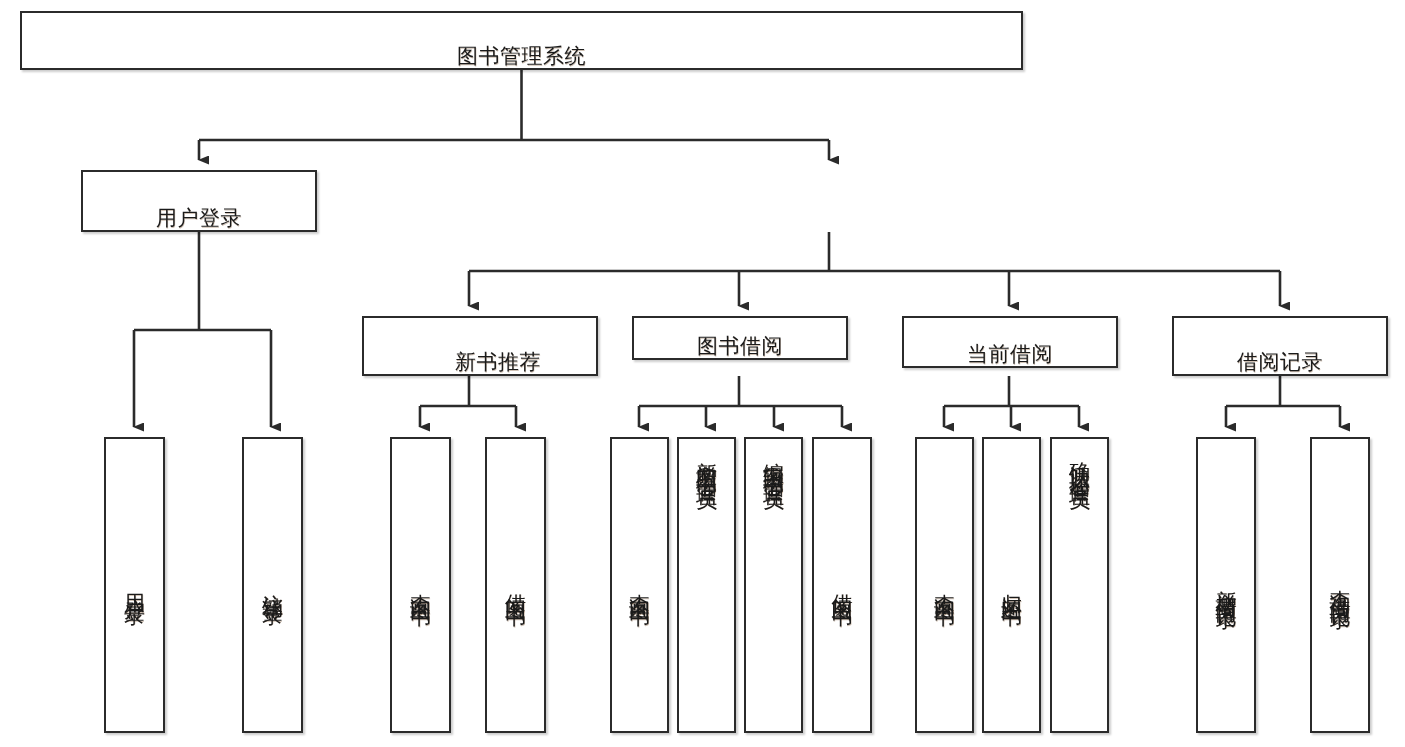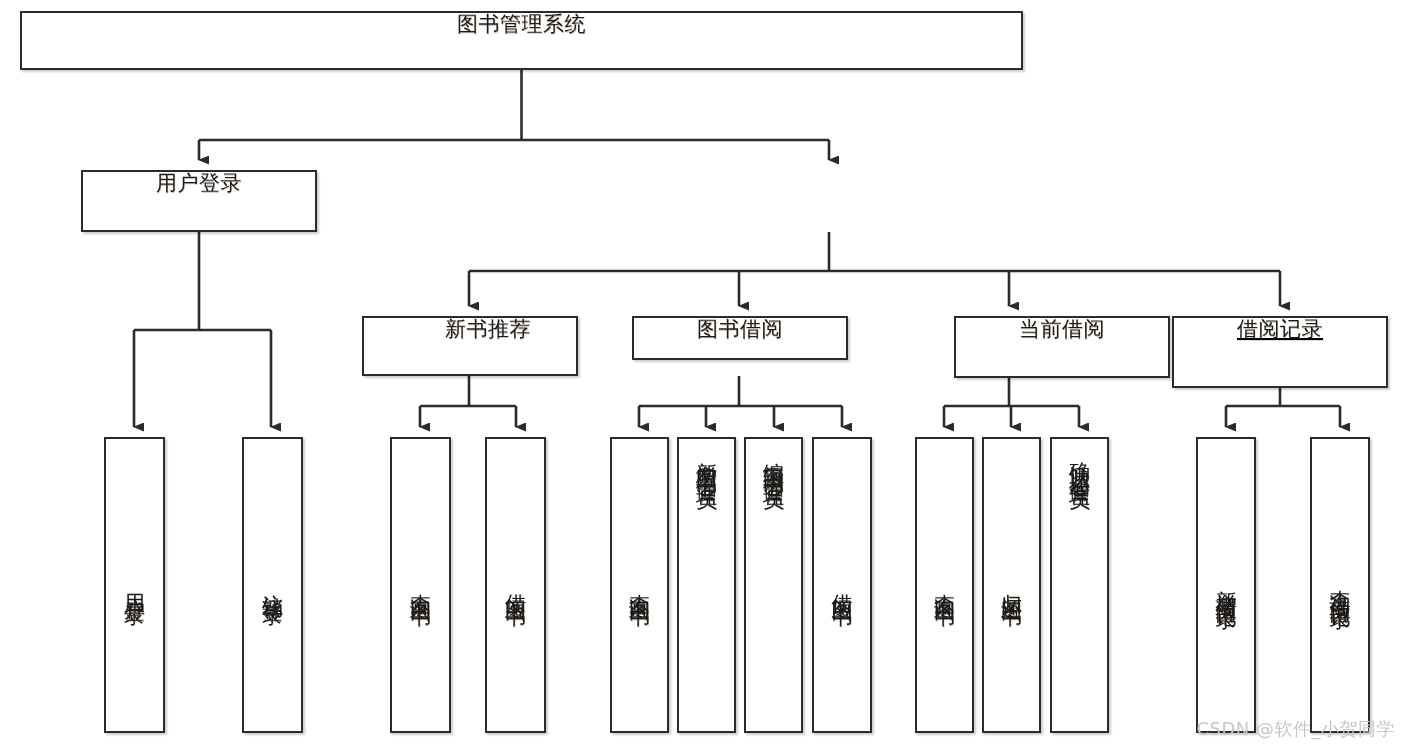--- a/index.html
+++ b/index.html
@@ -25,21 +25,21 @@
     top: 0;
     width: 1405px;
     height: 747px;
   }
   .node-box {
     position: absolute;
     box-sizing: border-box;
     background: #ffffff;
     border: 2px solid #2b2b2b;
     display: flex;
-    align-items: flex-start;
+    align-items: flex-end;
     justify-content: center;
     box-shadow: 2px 2px 2px rgba(0,0,0,0.20);
     z-index: 2;
   }
   .node-label-h {
     font-size: 21px;
     color: #1a1a1a;
     line-height: 1.1;
     letter-spacing: 0.5px;
     white-space: nowrap;
@@ -134,30 +134,30 @@
   </svg>
 
   <div class="node-box" style="left:20px; top:11px; width:1003px; height:59px;">
     <span class="node-label-h">图书管理系统</span>
   </div>
 
   <div class="node-box" style="left:81px; top:170px; width:236px; height:62px;">
     <span class="node-label-h">用户登录</span>
   </div>
 
-  <div class="node-box" style="left:362px; top:316px; width:216px; height:60px;padding-left:36px;">
+  <div class="node-box" style="left:362px; top:316px; width:236px; height:60px;padding-left:36px;">
     <span class="node-label-h">新书推荐</span>
   </div>
   <div class="node-box" style="left:632px; top:316px; width:216px; height:44px;">
     <span class="node-label-h">图书借阅</span>
   </div>
-  <div class="node-box" style="left:954px; top:316px; width:216px; height:62px;">
+  <div class="node-box" style="left:902px; top:316px; width:216px; height:52px;">
     <span class="node-label-h">当前借阅</span>
   </div>
-  <div class="node-box" style="left:1172px; top:316px; width:216px; height:72px;text-decoration:underline;">
+  <div class="node-box" style="left:1172px; top:316px; width:216px; height:60px;">
     <span class="node-label-h">借阅记录</span>
   </div>
 
   <div class="node-box leaf-box centered" style="left:104px; top:437px; width:61px; height:296px;">
     <span class="node-label-v">用户登录</span>
   </div>
   <div class="node-box leaf-box centered" style="left:242px; top:437px; width:61px; height:296px;">
     <span class="node-label-v">注销登录</span>
   </div>
   <div class="node-box leaf-box centered" style="left:390px; top:437px; width:61px; height:296px;">
@@ -187,15 +187,14 @@
   <div class="node-box leaf-box" style="left:1050px; top:437px; width:59px; height:296px;">
     <span class="node-label-v">确认归还（管理员）</span>
   </div>
   <div class="node-box leaf-box centered" style="left:1196px; top:437px; width:60px; height:296px;">
     <span class="node-label-v">新增借阅记录</span>
   </div>
   <div class="node-box leaf-box centered" style="left:1310px; top:437px; width:60px; height:296px;">
     <span class="node-label-v">查询借阅记录</span>
   </div>
 
-  <div id="watermark">CSDN @软件_小贺同学</div>
 
 </div>
 
 </body></html>

